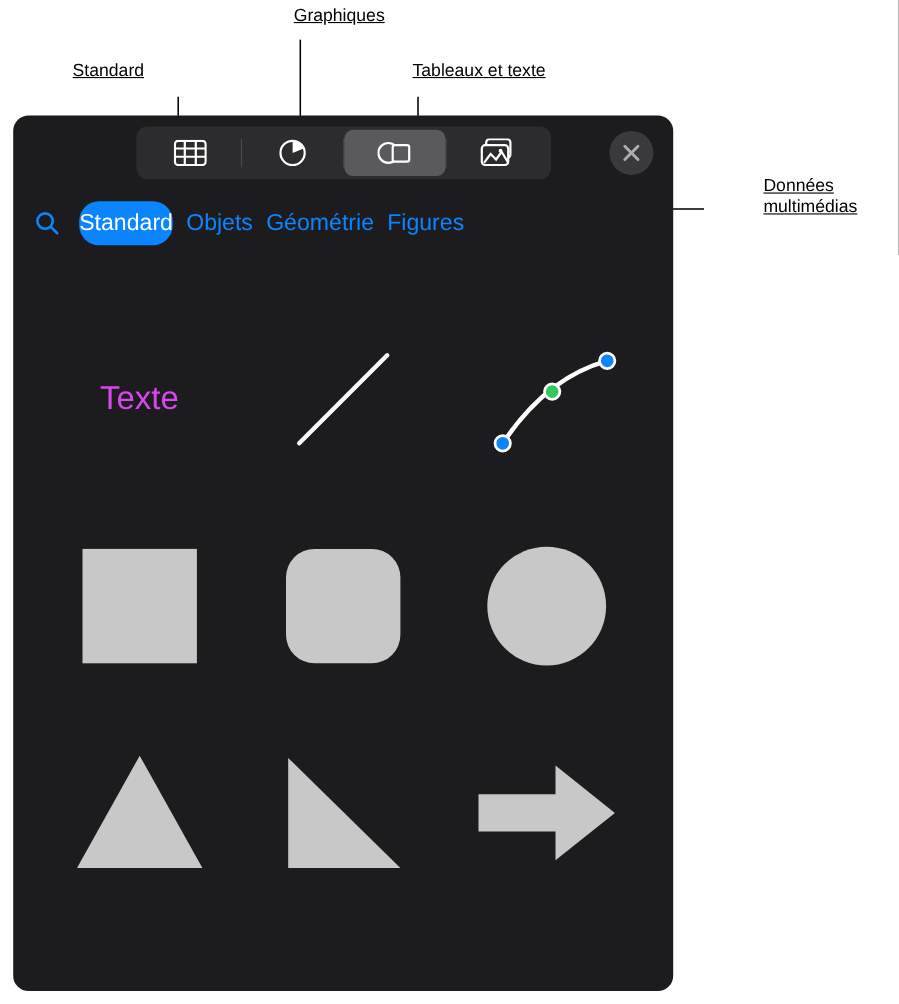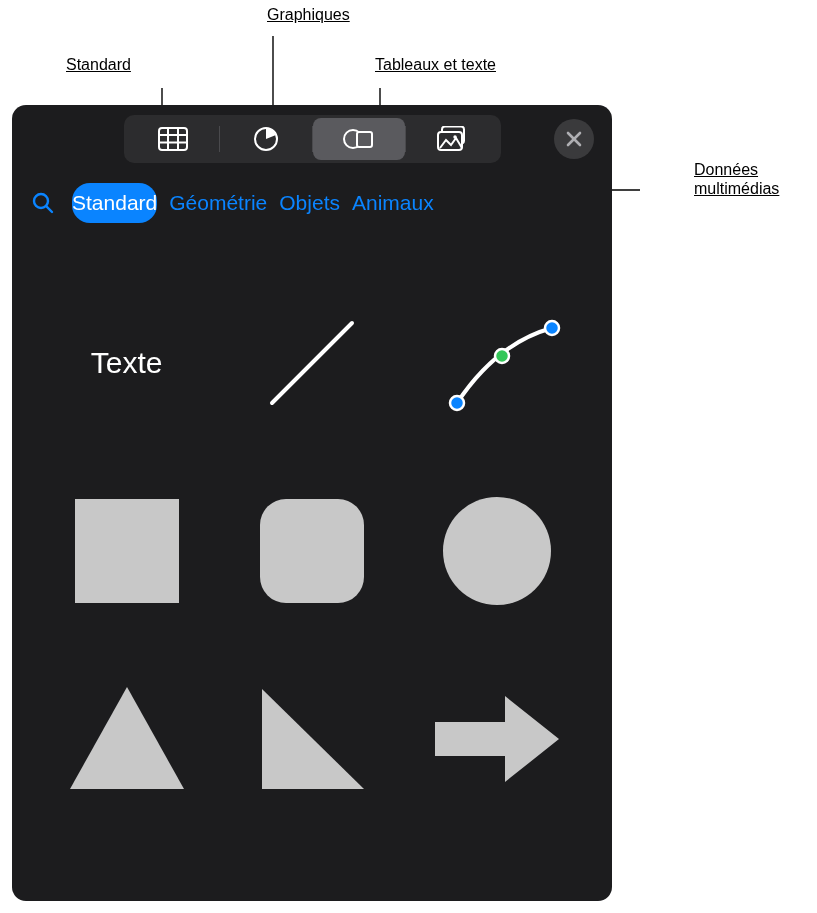--- a/index.html
+++ b/index.html
@@ -118,21 +118,21 @@
     padding: 60px 36px 30px 36px;
   }
   .shape-cell {
     height: 140px;
     display: flex;
     align-items: center;
     justify-content: center;
     cursor: pointer;
   }
   .shape-text {
-    color: #ffffff;
+    color: #d946ef;
     font-size: 30px;
     font-weight: 400;
   }
 </style>
 </head>
 <body>
 
 <div class="callout-label" style="left:66px; top:55px;">Standard</div>
 <div class="callout-label" style="left:267px; top:5px;">Graphiques</div>
 <div class="callout-label" style="left:375px; top:55px;">Tableaux et texte</div>
@@ -198,23 +198,23 @@
   </div>
 
   <div class="filterbar">
     <div class="search-btn">
       <svg width="24" height="24" viewBox="0 0 24 24" fill="none">
         <circle cx="10" cy="10" r="7" stroke="#0a84ff" stroke-width="2.4"></circle>
         <line x1="15.2" y1="15.2" x2="21" y2="21" stroke="#0a84ff" stroke-width="2.4" stroke-linecap="round"></line>
       </svg>
     </div>
     <div class="pill active">Standard</div>
+    <div class="pill">Objets</div>
     <div class="pill">Géométrie</div>
-    <div class="pill">Objets</div>
-    <div class="pill">Animaux</div>
+    <div class="pill">Figures</div>
   </div>
 
   <div class="shape-grid">
 
     <div class="shape-cell">
       <span class="shape-text">Texte</span>
     </div>
     <div class="shape-cell">
       <svg width="120" height="120" viewBox="0 0 120 120">
         <line x1="20" y1="100" x2="100" y2="20" stroke="#fff" stroke-width="4" stroke-linecap="round"></line>

